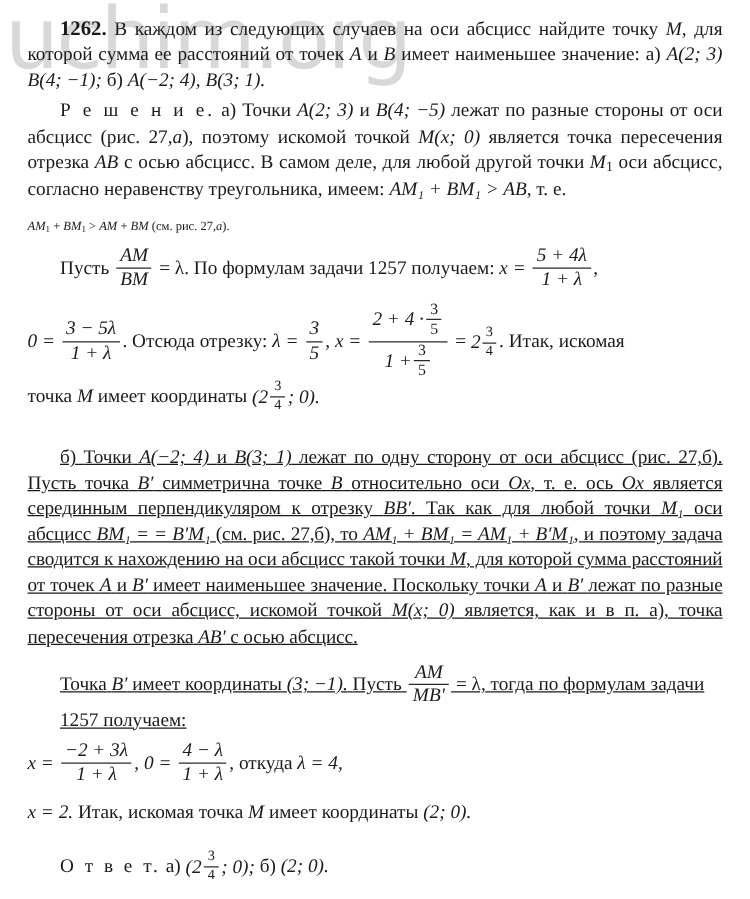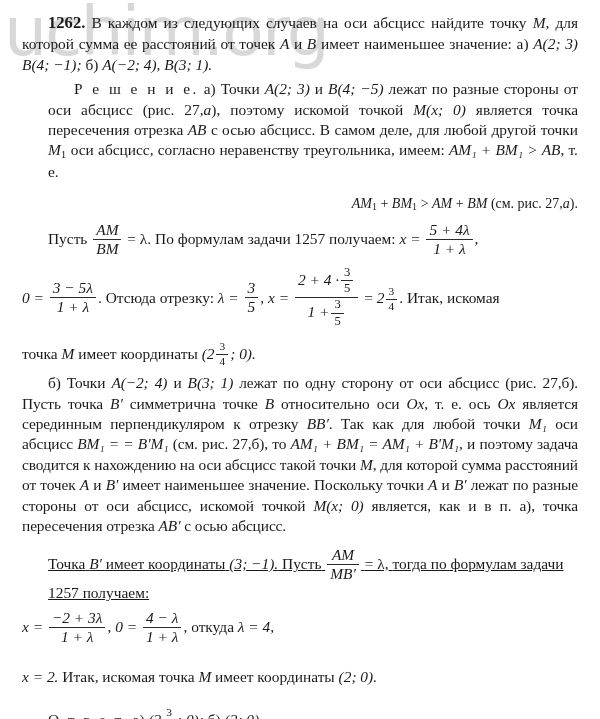--- a/index.html
+++ b/index.html
@@ -77,22 +77,22 @@
     font-family: "Liberation Serif", "DejaVu Serif", serif;
     font-style: normal;
   }
   .sub {
     font-size: 0.72em;
     vertical-align: -0.24em;
   }
 
   
   .display {
-    text-align: right;
-    font-size: 14px;
+    text-align: left;
+    font-size: 10px;
     margin: 14px 0 0 0;
   }
 
   
   .frac {
     display: inline-block;
     vertical-align: middle;
     text-align: center;
     line-height: 1.05;
     margin: 0 2px;
@@ -149,21 +149,21 @@
       <span class="m">B</span>
       <span>имеет наименьшее значение:</span>
       <span>а)</span>
       <span class="m nowrap">A(2; 3)</span>
       <span class="m nowrap">B(4; −1);</span>
       <span>б)</span>
       <span class="m nowrap">A(−2; 4),</span>
       <span class="m nowrap">B(3; 1).</span>
     </p>
 
-    <p class="para indent" style="margin-top:4px;margin-left:26px;">
+    <p class="para indent" style="margin-top:4px;">
       <span class="spaced">Р е ш е н и е.</span>
       <span>а)</span>
       <span>Точки</span>
       <span class="m nowrap">A(2; 3)</span>
       <span>и</span>
       <span class="m nowrap">B(4; −5)</span>
       <span>лежат по разные стороны от оси абсцисс (рис. 27,</span><span class="m">a</span><span>), поэтому искомой точкой</span>
       <span class="m nowrap">M(x; 0)</span>
       <span>является точка пересечения отрезка</span>
       <span class="m">AB</span>
@@ -216,28 +216,28 @@
           <span>2 + 4 ·</span><span class="frac small mu"><span class="num">3</span><span class="den">5</span></span>
         </span>
         <span class="den">
           <span>1 +</span><span class="frac small mu"><span class="num">3</span><span class="den">5</span></span>
         </span>
       </span>
       <span class="mu">=</span>
       <span class="mixed m nowrap"><span>2</span><span class="frac mu"><span class="num">3</span><span class="den">4</span></span></span><span>. Итак, искомая</span>
     </div>
 
-    <div class="eqline" style="margin-top:12px;">
+    <div class="eqline" style="">
       <span>точка</span>
       <span class="m">M</span>
       <span>имеет координаты</span>
       <span class="m nowrap"><span>(2</span><span class="frac mu" style="font-size:0.74em;"><span class="num">3</span><span class="den">4</span></span><span>; 0).</span></span>
     </div>
 
-    <p class="para indent tight" style="margin-top:4px;">
+    <p class="para indent tight" style="margin-top:24px;text-decoration:underline;">
       <span>б)</span>
       <span>Точки</span>
       <span class="m nowrap">A(−2; 4)</span>
       <span>и</span>
       <span class="m nowrap">B(3; 1)</span>
       <span>лежат по одну сторону от оси абсцисс (рис. 27,</span><span>б</span><span>). Пусть точка</span>
       <span class="m">B′</span>
       <span>симметрична точке</span>
       <span class="m">B</span>
       <span>относительно оси</span>
@@ -287,21 +287,21 @@
         <span class="den">1 + λ</span>
       </span><span>,</span>
       <span class="m">0 =</span>
       <span class="frac m">
         <span class="num">4 − λ</span>
         <span class="den">1 + λ</span>
       </span><span>, откуда</span>
       <span class="m nowrap">λ = 4,</span>
     </div>
 
-    <div class="eqline" style="margin-top:21px;">
+    <div class="eqline" style="margin-top:11px;">
       <span class="m nowrap">x = 2.</span>
       <span>Итак, искомая точка</span>
       <span class="m">M</span>
       <span>имеет координаты</span>
       <span class="m nowrap">(2; 0).</span>
     </div>
 
     <div class="eqline" style="margin-top:20px; padding-left:26px;">
       <span class="spaced">О т в е т.</span>
       <span>а)</span>

